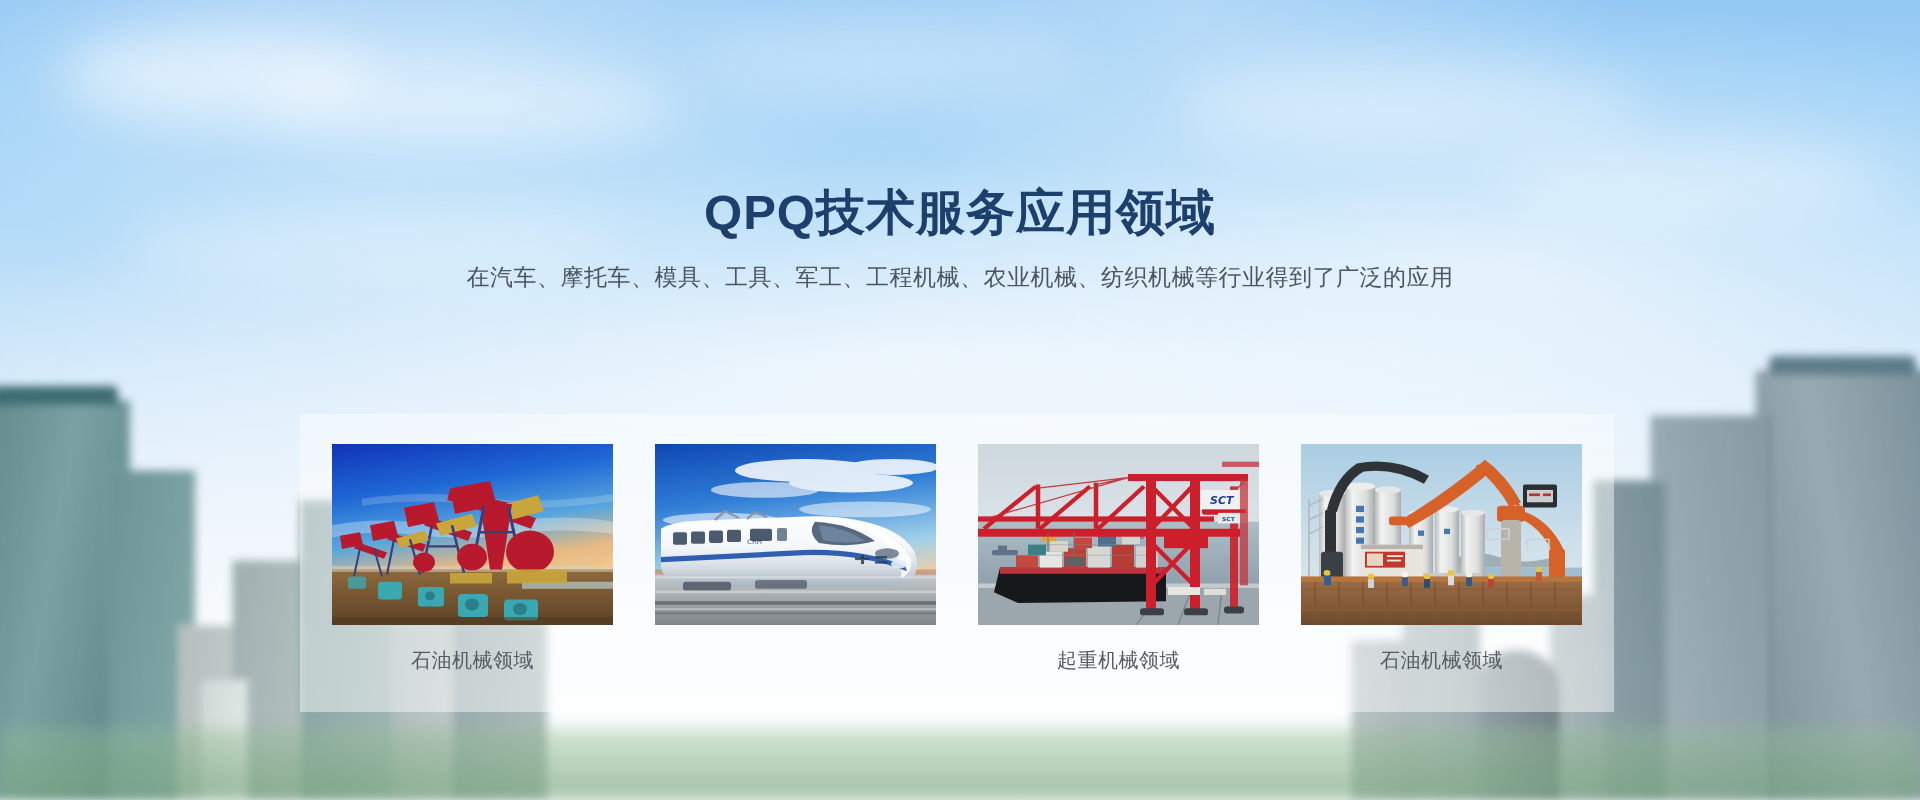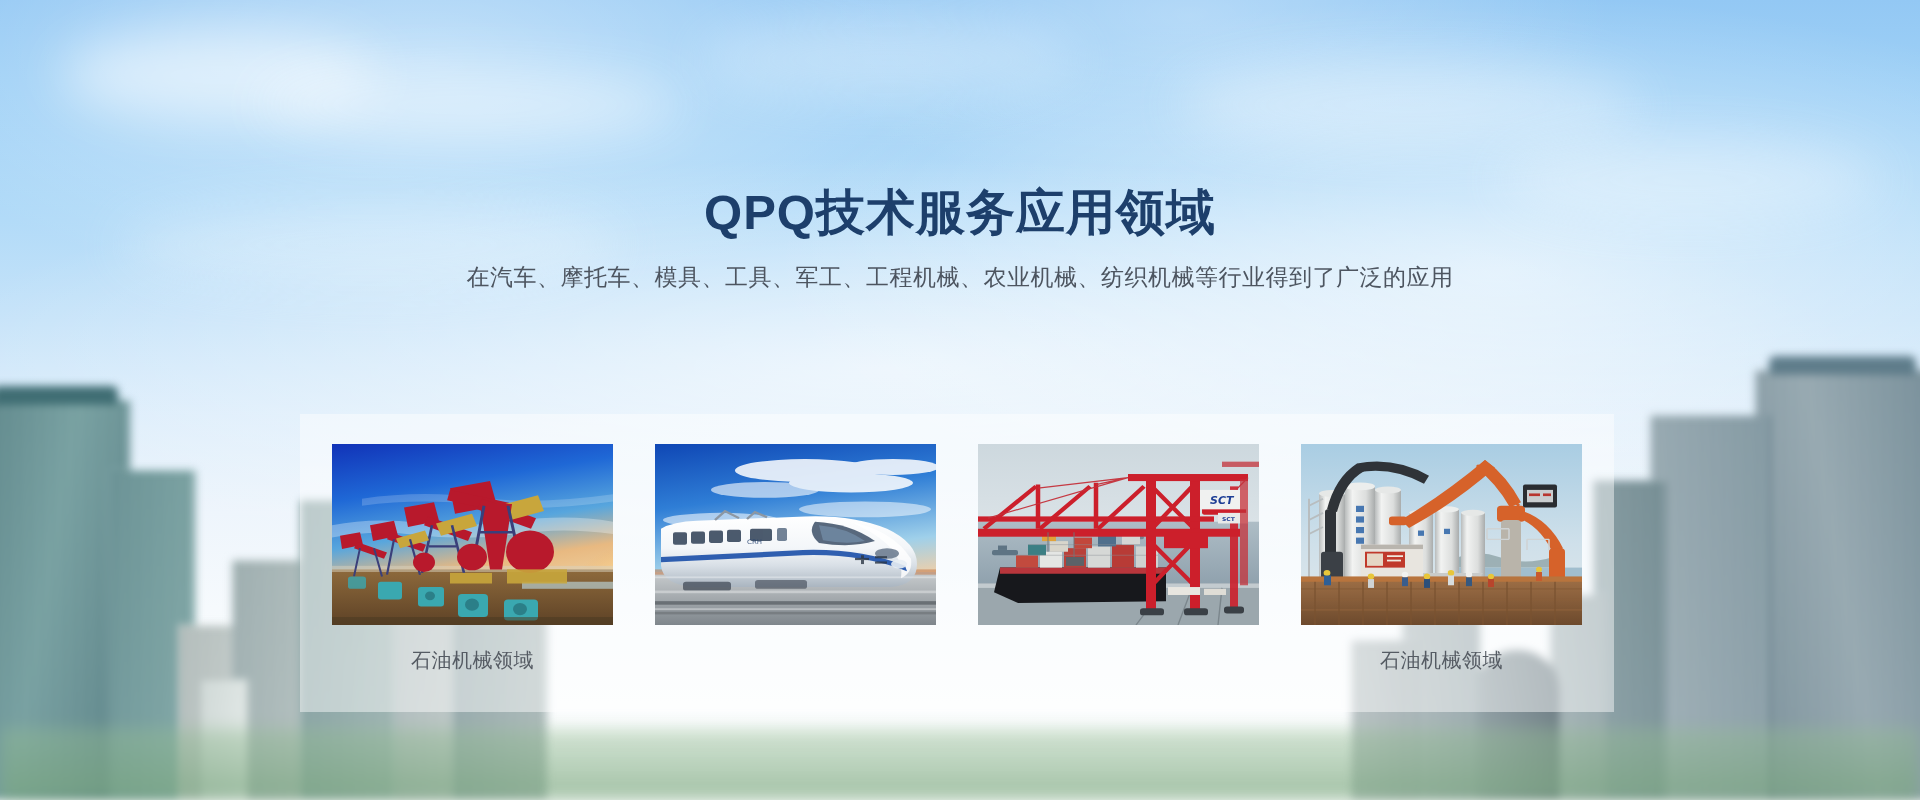--- a/index.html
+++ b/index.html
@@ -439,20 +439,21 @@
         <g fill="#3a4046">
           <rect x="162" y="186" width="24" height="8" rx="3"></rect>
           <rect x="206" y="186" width="24" height="8" rx="3"></rect>
           <rect x="246" y="184" width="20" height="8" rx="3"></rect>
         </g>
 
         <rect x="190" y="162" width="32" height="9" fill="#e8e6e0"></rect>
         <rect x="226" y="164" width="22" height="7" fill="#dfddd6"></rect>
       </svg>
     </div>
+    <div class="card-label">起重机械领域</div>
   </div>
 
   <div class="card">
     <div class="thumb">
       <svg viewBox="0 0 281 205" preserveAspectRatio="none">
         <defs>
           <linearGradient id="cpsky" x1="0" y1="0" x2="0" y2="1">
             <stop offset="0%" stop-color="#a9cde3"></stop>
             <stop offset="55%" stop-color="#cfe0ea"></stop>
             <stop offset="100%" stop-color="#e2e8ea"></stop>

